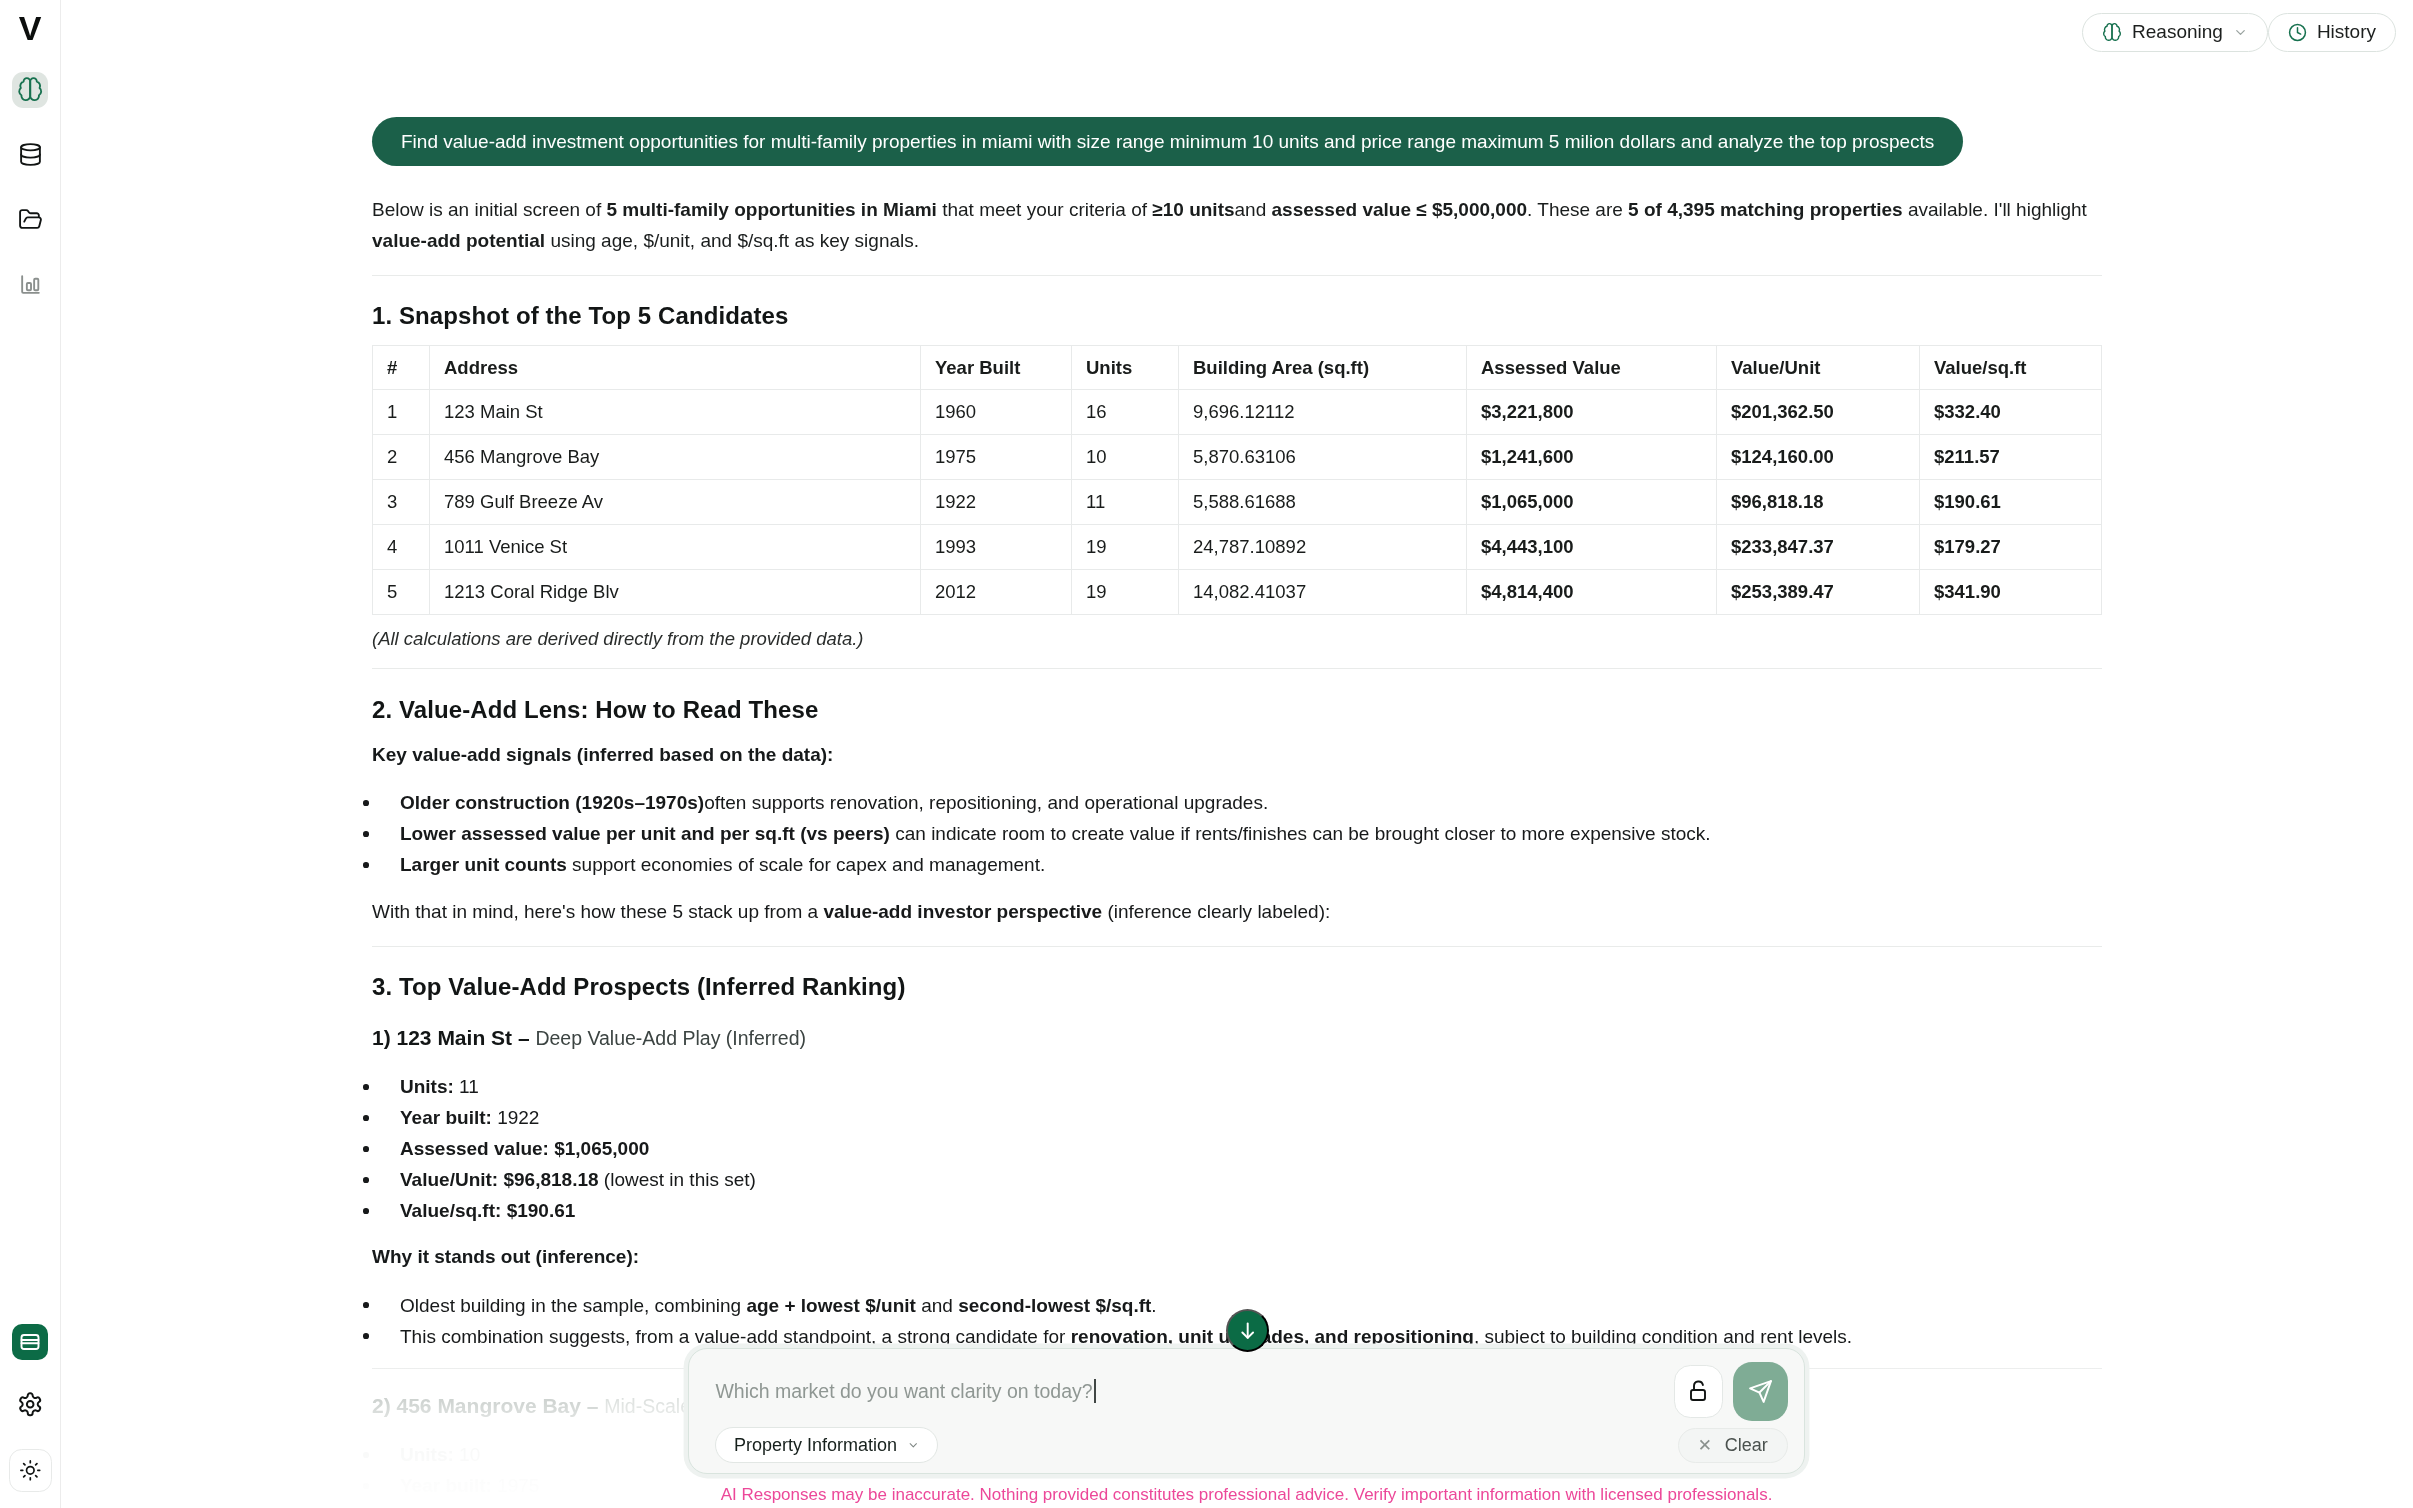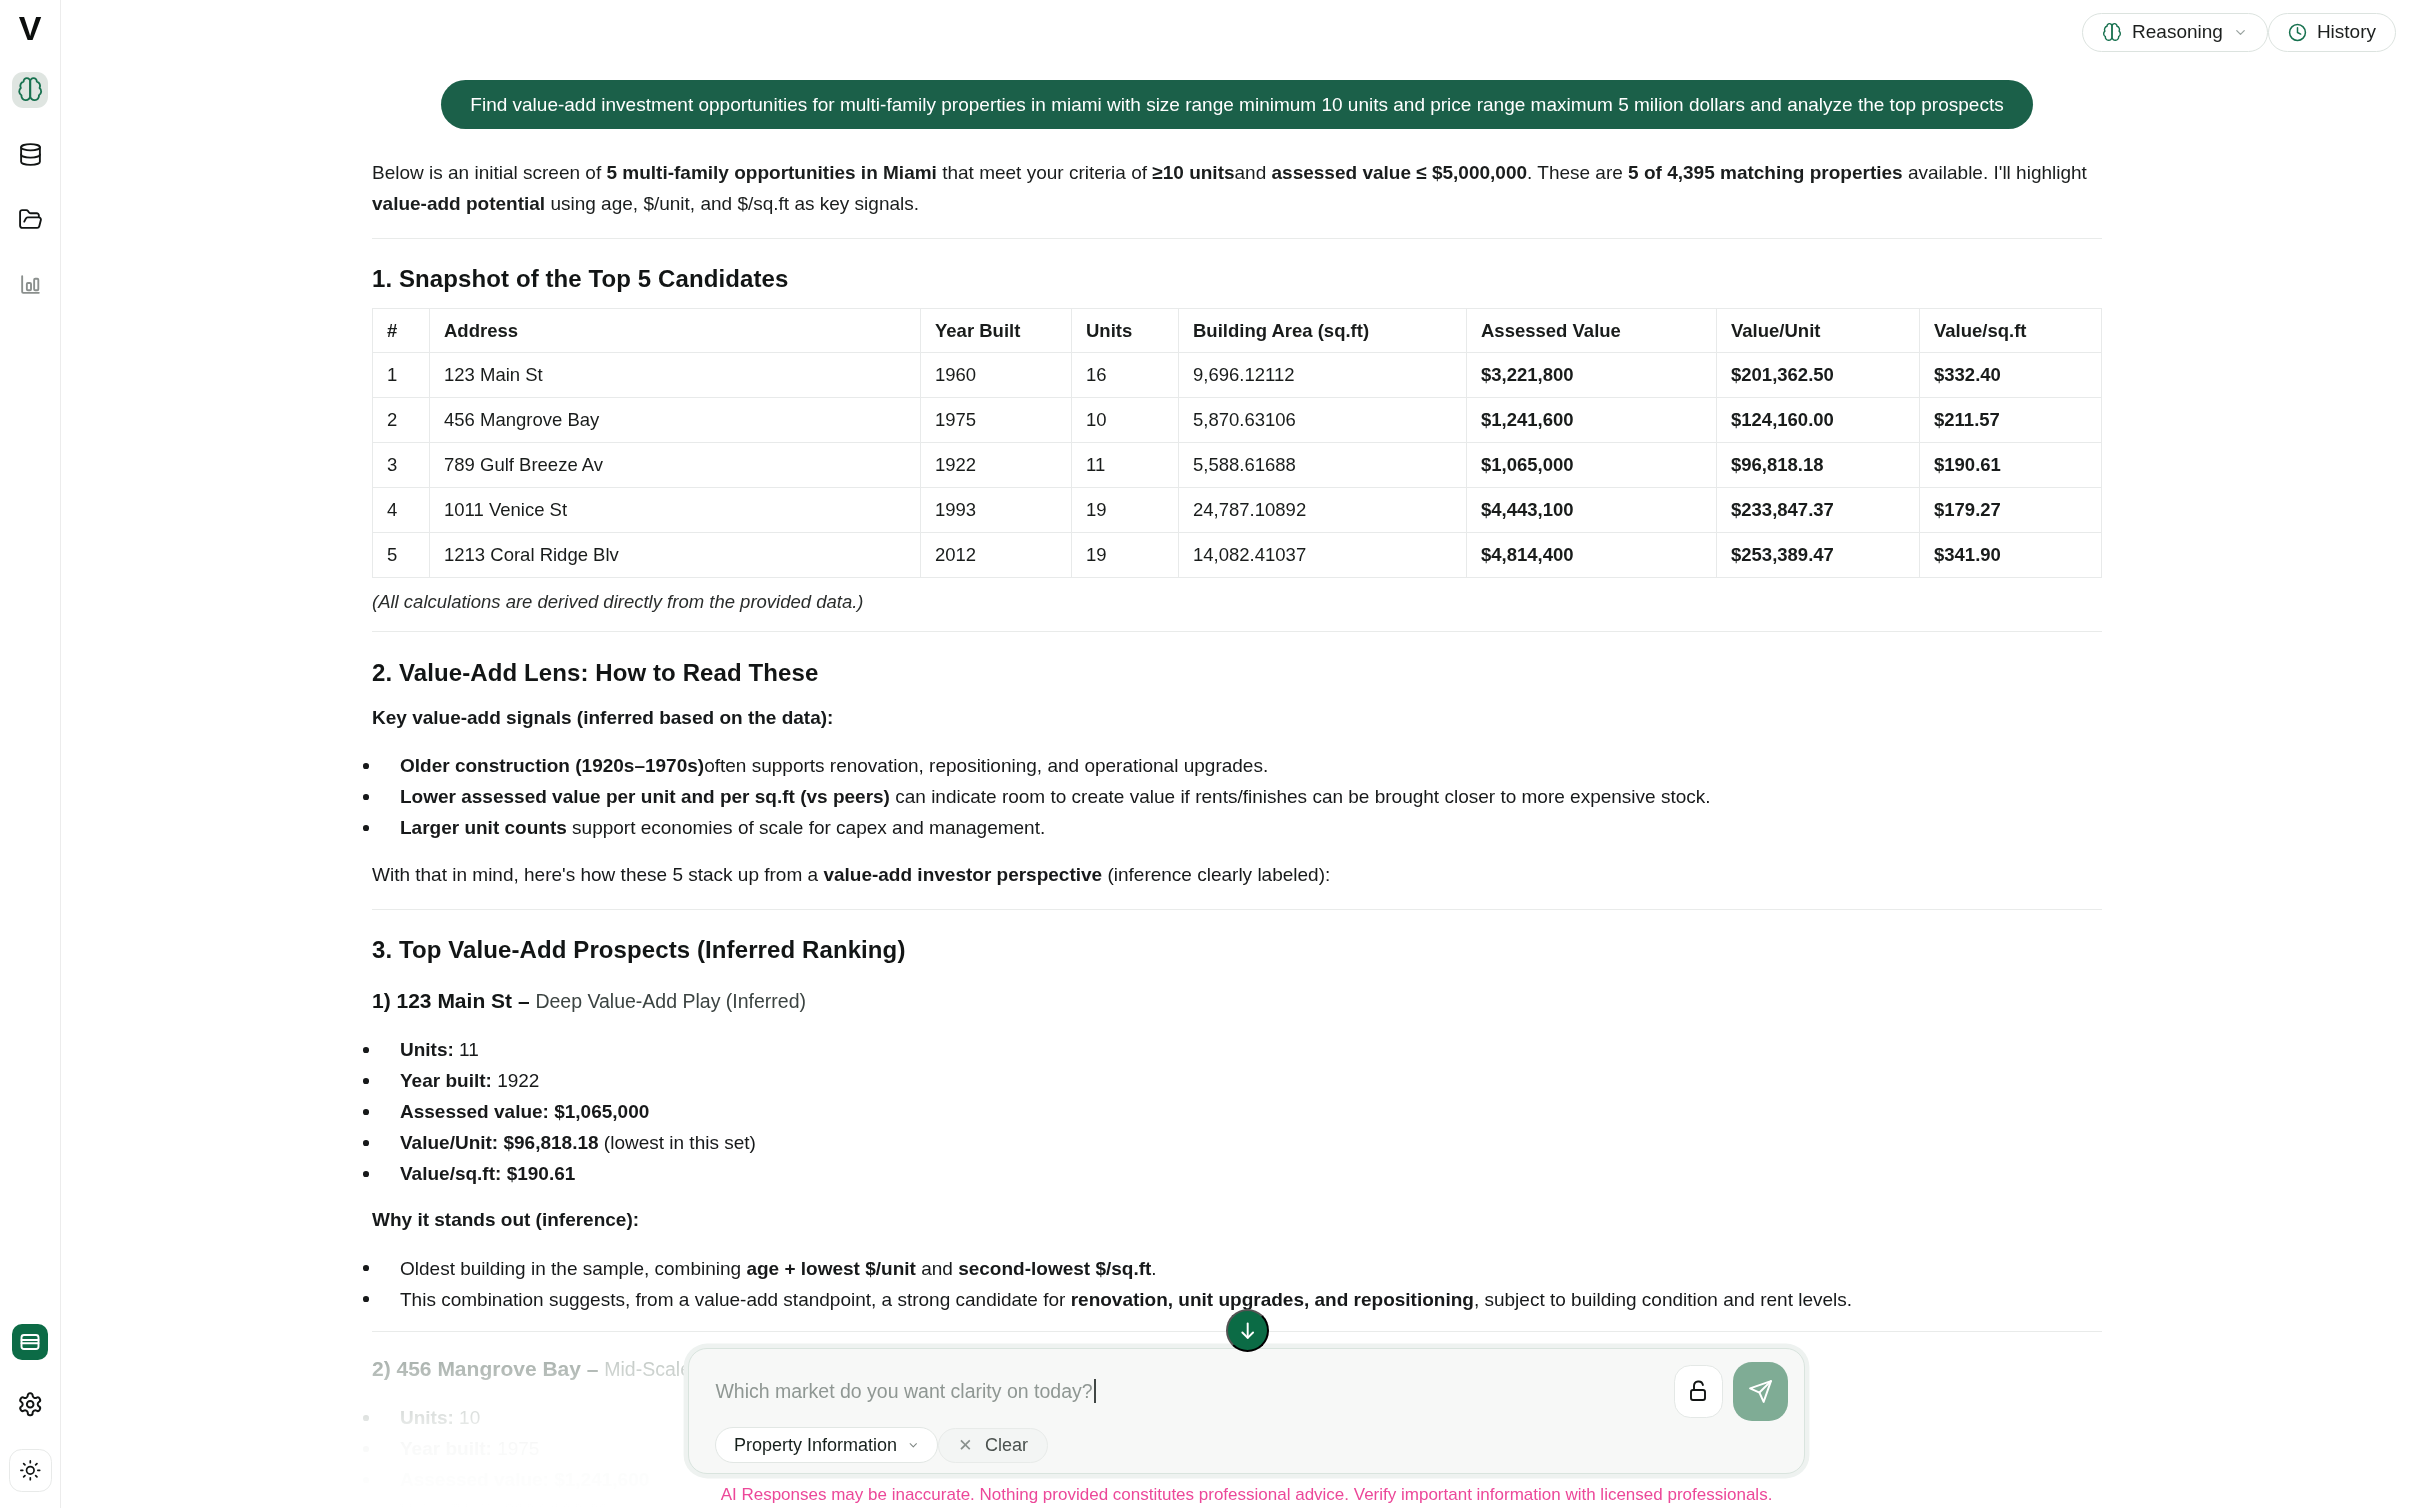--- a/index.html
+++ b/index.html
@@ -19,21 +19,21 @@
   .chat-btn{width:36px;height:36px;border-radius:10px;background:#0c6b46;display:flex;align-items:center;justify-content:center;cursor:pointer;}
   .theme-btn{width:41px;height:41px;border-radius:12.6px;border:1.3px solid #e8eae9;background:#fff;display:flex;align-items:center;justify-content:center;cursor:pointer;}
 
   
   .main{flex:1;position:relative;height:100%;overflow:hidden;background:#fff;}
   .topbar{position:absolute;top:12.6px;left:0;right:0;display:flex;justify-content:flex-end;padding:0 17px 0 43px;z-index:7;pointer-events:none;}
   .pill-btn{pointer-events:auto;display:flex;align-items:center;gap:10px;height:39px;padding:0 19px;border:1.3px solid #dce3df;border-radius:25px;background:#fff;font-size:19px;color:#1c1f1e;cursor:pointer;}
   .pill-btn .chev{color:#9aa3a0;}
 
   .content{width:1730px;margin:0 auto;padding-top:80px;}
-  .banner-row{display:flex;justify-content:center;}
+  .banner-row{display:flex;justify-content:flex-start;margin-top:37px;}
   .banner{background:#1b6049;color:#fff;font-size:19px;line-height:19px;padding:15px 29px;border-radius:26.4px;}
 
   .intro{margin-top:28px;font-size:19px;line-height:31px;color:#1a1d1d;}
   strong{font-weight:700;}
   hr{border:none;border-top:1.3px solid #e9ebea;margin:16.3px 0 0;}
 
   h2.section{font-size:24px;font-weight:700;margin:26.4px 0 0;color:#121515;letter-spacing:0.1px;}
 
   .table-wrap{margin-top:15px;}
   table{border-collapse:collapse;width:100%;font-size:18.5px;table-layout:fixed;}
@@ -65,21 +65,21 @@
   
   .scroll-btn{position:absolute;left:1165px;top:1309px;width:43px;height:43px;border-radius:50%;background:#0b6b45;display:flex;align-items:center;justify-content:center;z-index:8;cursor:pointer;}
   .dock{position:absolute;left:627px;top:1348px;width:1117px;height:126px;box-sizing:border-box;z-index:6;
     background:#f7f8f7;border:1.3px solid #d9e4de;border-radius:19px;box-shadow:0 0 0 4.4px #eef2f0;
     padding:11.3px 16.3px 10px 26.4px;display:flex;flex-direction:column;}
   .dock-row1{display:flex;align-items:center;flex:1;min-height:0;}
   .composer-input{flex:1;font-size:19.5px;color:#8f9793;display:flex;align-items:center;cursor:text;}
   .caret{display:inline-block;width:1.9px;height:24px;background:#414745;margin-left:1.9px;}
   .lock-btn{width:49px;height:53px;flex-shrink:0;background:#fff;border:1.3px solid #e4e8e6;border-radius:16.3px;display:flex;align-items:center;justify-content:center;cursor:pointer;}
   .send-btn{width:55px;height:59px;flex-shrink:0;background:#7fac95;border:none;border-radius:19px;display:flex;align-items:center;justify-content:center;margin-left:10px;cursor:pointer;}
-  .dock-row2{display:flex;align-items:center;margin-top:5px;}
+  .dock-row2{display:flex;align-items:center;justify-content:space-between;margin-top:5px;}
   .chip{display:flex;align-items:center;gap:10px;height:36px;padding:0 17.6px;background:#fff;border:1.3px solid #e2e7e4;border-radius:21.4px;font-size:18px;color:#16201c;cursor:pointer;}
   .chip .chev{color:#7d8582;}
   .clear-btn{display:flex;align-items:center;gap:12.6px;height:35px;padding:0 19px;background:#f3f5f4;border:0.6px solid #e8ebe9;border-radius:21.4px;font-size:18px;color:#4a514e;cursor:pointer;}
   .clear-x{color:#8a918e;font-size:17px;}
 
   .disclaimer{position:absolute;left:627px;width:1117px;top:1485px;text-align:center;font-size:17px;color:#ec4899;z-index:6;}
 
   svg{display:block;}
 </style>
 </head>

